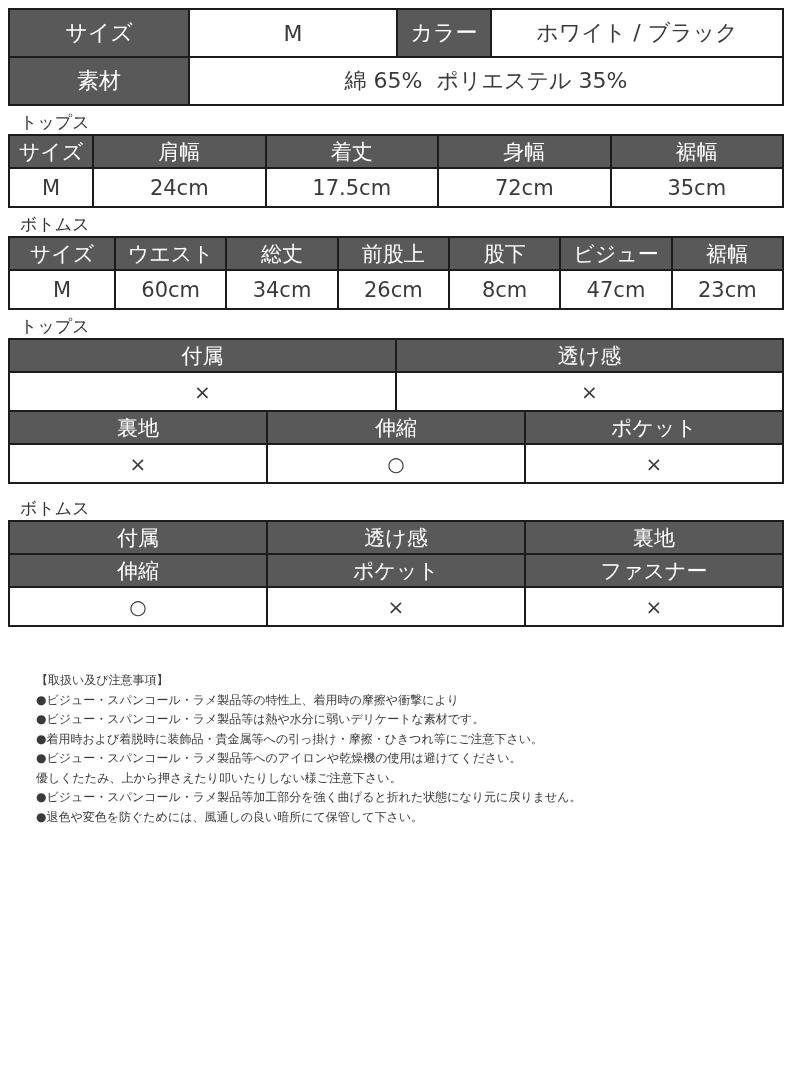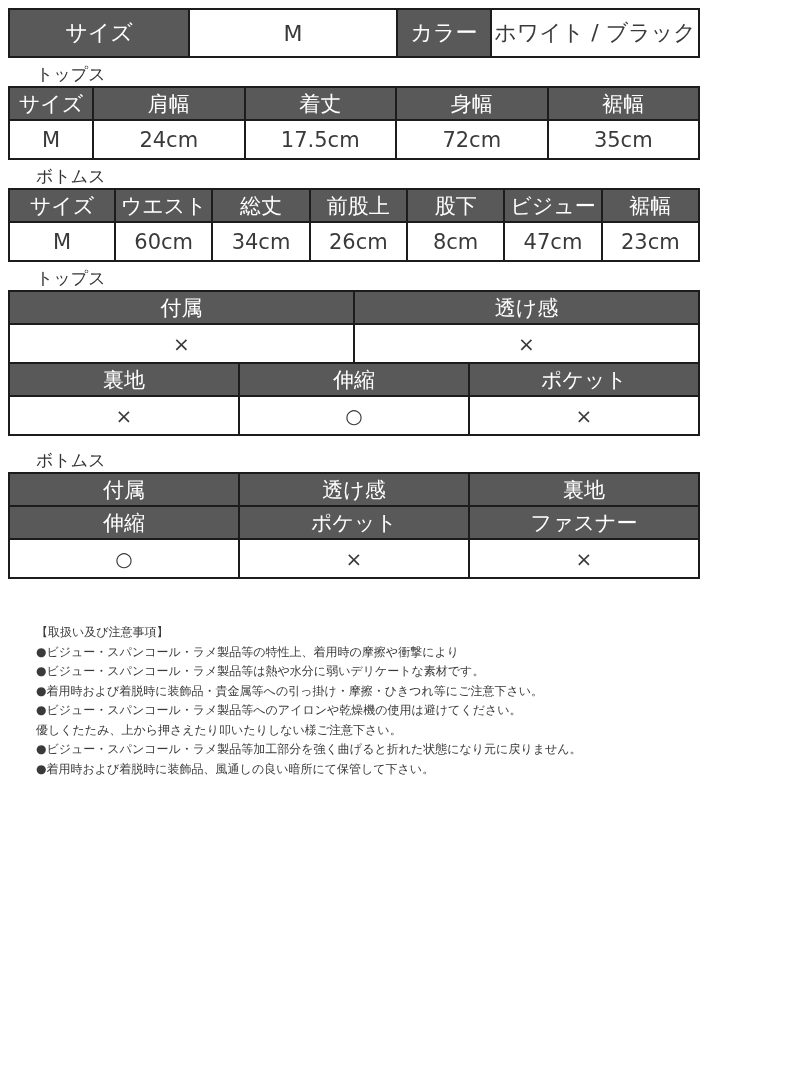--- a/index.html
+++ b/index.html
@@ -4,21 +4,21 @@
 <style>
   html,body{margin:0;padding:0;background:#ffffff;}
   body{
     width:800px;min-height:1067px;
     font-family:"DejaVu Sans","Liberation Sans",sans-serif;
     color:#3a3a3a;
     -webkit-font-smoothing:antialiased;
   }
   .page{padding:8px 8px 0 8px;width:784px;}
 
-  table{border-collapse:collapse;width:692px;table-layout:fixed;border-radius:16px;}
+  table{border-collapse:collapse;width:776px;table-layout:fixed;border-radius:16px;}
   th,td{
     border:2px solid #1c1c1c;
     text-align:center;vertical-align:middle;
     overflow:hidden;white-space:nowrap;
   }
   th{
     background:#595959;color:#ffffff;
     font-weight:normal;font-size:21px;
     height:31px;padding:0 2px;
   }
@@ -27,21 +27,21 @@
     font-size:21px;height:37px;padding:0 2px;
   }
 
   
   .spec-table th,.spec-table td{height:46px;font-size:22px;}
   .spec-table td.pre{white-space:pre-wrap;}
 
   
   .section-label{
     font-size:17px;color:#333333;
-    margin:6px 0 2px 28px;line-height:20px;
+    margin:6px 0 2px 12px;line-height:20px;
   }
   .gap-big{margin-top:14px;}
 
   
   .stack2{margin-top:-2px;}
 
   .sym{font-size:20px;}
 
   
   .care{
@@ -62,20 +62,24 @@
         <col style="width:208px">
         <col style="width:94px">
         <col>
     </colgroup>
     <tbody>
         <tr>
       <th>サイズ</th>
       <td>M</td>
       <th>カラー</th>
       <td>ホワイト / ブラック</td>
+    </tr>
+    <tr>
+      <th>素材</th>
+      <td class="pre" colspan="3">綿 65%  ポリエステル 35%</td>
     </tr>
   </tbody>
     </table>
 
   <div class="section-label">トップス</div>
   <table>
     <colgroup>
       <col style="width:84px">
         <col>
         <col>
@@ -187,17 +191,17 @@
     </table>
 
   <div class="care">
     <div>【取扱い及び注意事項】</div>
     <div>●ビジュー・スパンコール・ラメ製品等の特性上、着用時の摩擦や衝撃により</div>
     <div>●ビジュー・スパンコール・ラメ製品等は熱や水分に弱いデリケートな素材です。</div>
     <div>●着用時および着脱時に装飾品・貴金属等への引っ掛け・摩擦・ひきつれ等にご注意下さい。</div>
     <div>●ビジュー・スパンコール・ラメ製品等へのアイロンや乾燥機の使用は避けてください。</div>
     <div>優しくたたみ、上から押さえたり叩いたりしない様ご注意下さい。</div>
     <div>●ビジュー・スパンコール・ラメ製品等加工部分を強く曲げると折れた状態になり元に戻りません。</div>
-    <div>●着用時および着脱時に装飾品、風通しの良い暗所にて保管して下さい。</div>
+    <div>●退色や変色を防ぐためには、風通しの良い暗所にて保管して下さい。</div>
   </div>
 
   <div class="spacer-bottom"></div>
 </div>
 
 </body></html>

